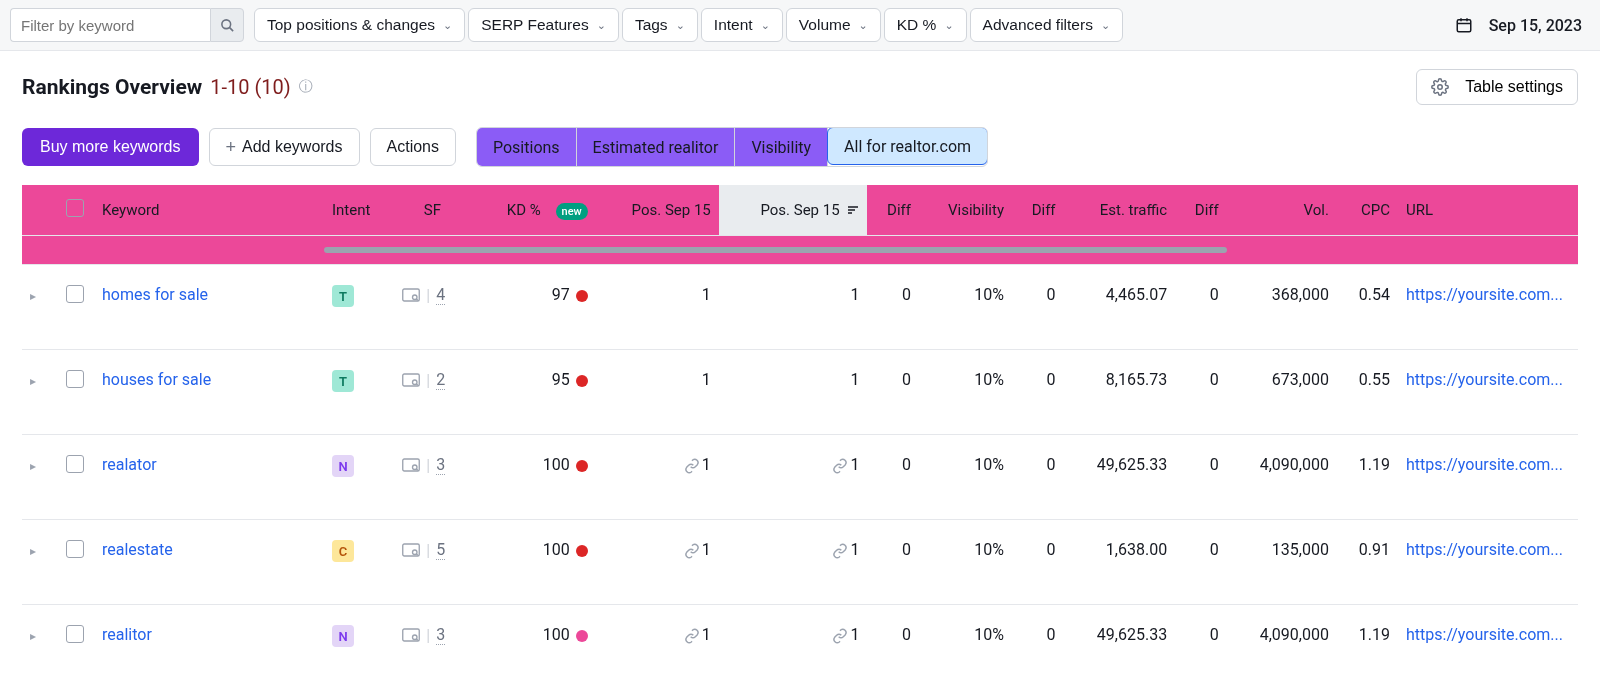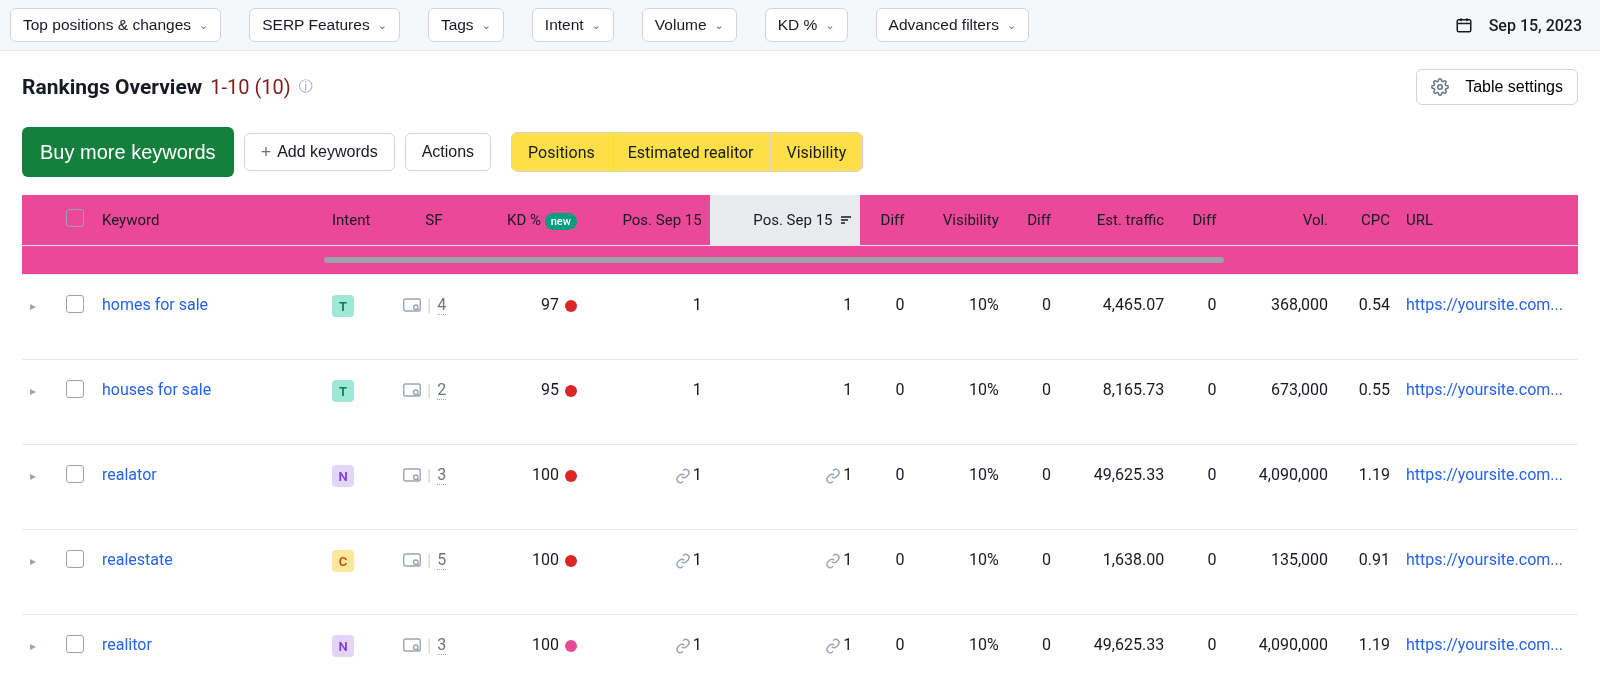--- a/index.html
+++ b/index.html
@@ -15,24 +15,24 @@
 
 .panel { padding: 18px 22px 0 22px; }
 .panel-head { display: flex; align-items: center; justify-content: space-between; margin-bottom: 22px; }
 .title-wrap { display: flex; align-items: center; gap: 8px; }
 .title { font-size: 21px; font-weight: 700; }
 .title-sub { font-size: 20px; color: #7f1d1d; font-weight: 400; }
 .info-icon { color: #9ca3af; font-size: 14px; }
 .table-settings { height: 36px; border: 1px solid #d1d5db; border-radius: 6px; background: #fff; padding: 0 14px; display: flex; align-items: center; gap: 16px; font-size: 16px; cursor: pointer; }
 
 .actions-row { display: flex; align-items: center; gap: 10px; margin-bottom: 18px; }
-.btn-primary { height: 50px; background: #15803d; color: #fff; border: none; border-radius: 6px; padding: 0 18px; font-size: 20px; font-weight: 500; cursor: pointer; }
+.btn-primary { height: 38px; background: #6d28d9; color: #fff; border: none; border-radius: 6px; padding: 0 18px; font-size: 16px; font-weight: 500; cursor: pointer; }
 .btn-secondary { height: 38px; background: #fff; border: 1px solid #d1d5db; border-radius: 6px; padding: 0 16px; font-size: 16px; color: #171a22; display: flex; align-items: center; gap: 6px; cursor: pointer; }
 .tabs { display: flex; border: 1px solid #d1d5db; border-radius: 6px; overflow: hidden; margin-left: 10px; }
-.tab { height: 38px; padding: 0 16px; display: flex; align-items: center; font-size: 16px; border-right: 1px solid #d1d5db; cursor: pointer; background: #fde047; }
+.tab { height: 38px; padding: 0 16px; display: flex; align-items: center; font-size: 16px; border-right: 1px solid #d1d5db; cursor: pointer; background: #8b5cf6; }
 .tab:last-child { border-right: none; }
 .tab.active { background: #cfe8ff; border: 1px solid #2563eb; margin: -1px; border-radius: 6px; position: relative; z-index: 1; }
 
 .table { width: 100%; border-collapse: collapse; }
 .table th { text-align: left; font-weight: 400; font-size: 15px; color: #171a22; padding: 14px 8px; background: #ec4899; border-bottom: 1px solid #e5e7eb; white-space: nowrap; }
 .table th.sorted { background: #e9ecef; }
 .table th.right { text-align: right; }
 .table td { padding: 20px 8px 42px 8px; border-bottom: 1px solid #e5e7eb; font-size: 16px; vertical-align: top; white-space: nowrap; }
 .table td.right { text-align: right; }
 .checkbox { width: 18px; height: 18px; border: 1.5px solid #9ca3af; border-radius: 3px; display: inline-block; cursor: pointer; }
@@ -41,30 +41,39 @@
 .intent-badge { width: 22px; height: 22px; border-radius: 4px; display: inline-flex; align-items: center; justify-content: center; font-size: 13px; font-weight: 600; }
 .intent-T { background: #9fe8d6; color: #0d7a5f; }
 .intent-N { background: #e3d5f7; color: #7c3aed; }
 .intent-C { background: #fde79a; color: #b45309; }
 .sf-wrap { display: flex; align-items: center; gap: 6px; color: #6b7280; }
 .sf-icon { width: 18px; height: 14px; display: inline-block; }
 .sf-num { border-bottom: 1px dotted #9ca3af; }
 .kd-dot { width: 12px; height: 12px; border-radius: 50%; display: inline-block; margin-left: 6px; vertical-align: middle; }
 .kd-red { background: #dc2626; }
 .kd-pink { background: #ec4899; }
-.new-badge { background: #009f81; color: #fff; font-size: 11px; padding: 2px 6px; border-radius: 10px; margin-left: 0; font-weight: 500; }
+.new-badge { background: #009f81; color: #fff; font-size: 11px; padding: 2px 6px; border-radius: 10px; margin-left: 11px; font-weight: 500; }
 .url-link { color: #2563eb; text-decoration: none; }
 .sort-icon { display: inline-block; margin-left: 4px; }
 .scroll-ind { height: 6px; background: #9ca3af; border-radius: 3px; }
 </style>
 </head>
 <body>
 
 <div class="toolbar">
-  <div style="display:flex; gap:28px;" id="filters">
+  <div class="search-wrap">
+    <input class="search-input" placeholder="Filter by keyword" style="">
+    <button class="search-btn">
+      <svg width="15" height="15" viewBox="0 0 24 24" fill="none" stroke="#6b7280" stroke-width="2.5">
+          <circle cx="10" cy="10" r="7"></circle>
+          <line x1="21" y1="21" x2="15" y2="15"></line>
+        </svg>
+    </button>
+  </div>
+  <div style="display:flex; gap:3px;" id="filters">
       <button class="filter-btn">
         <span>Top positions &amp; changes</span>
         <span class="chevron">⌄</span>
       </button>
       <button class="filter-btn">
         <span>SERP Features</span>
         <span class="chevron">⌄</span>
       </button>
       <button class="filter-btn">
         <span>Tags</span>
@@ -119,20 +128,21 @@
     <button class="btn-primary">Buy more keywords</button>
     <button class="btn-secondary">
       <span style="font-size:18px;color:#6b7280;">+</span>
       <span>Add keywords</span>
     </button>
     <button class="btn-secondary">Actions</button>
     <div class="tabs" id="tabs">
         <div class="tab">Positions</div>
         <div class="tab">Estimated realitor</div>
         <div class="tab">Visibility</div>
+        <div class="tab active">All for realtor.com</div>
       </div>
   </div>
 
   <table class="table">
     <thead>
       <tr>
         <th style="width:36px;"></th>
         <th style="width:36px;"><span class="checkbox"></span></th>
         <th style="width:230px;">Keyword</th>
         <th>Intent</th>

